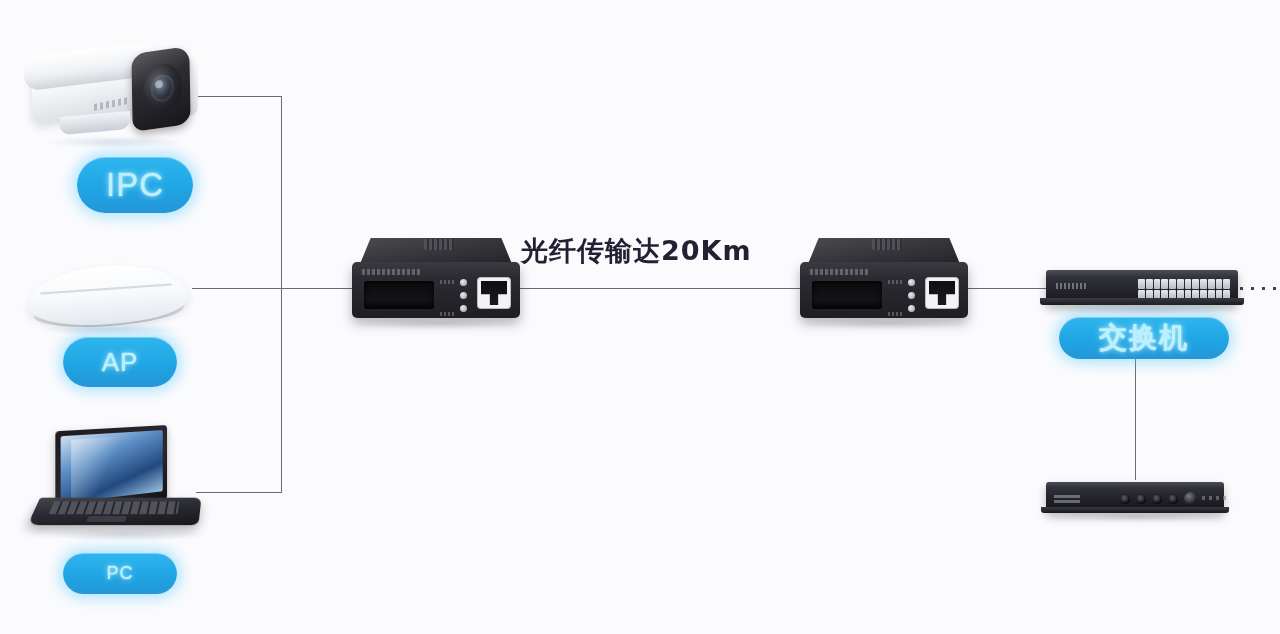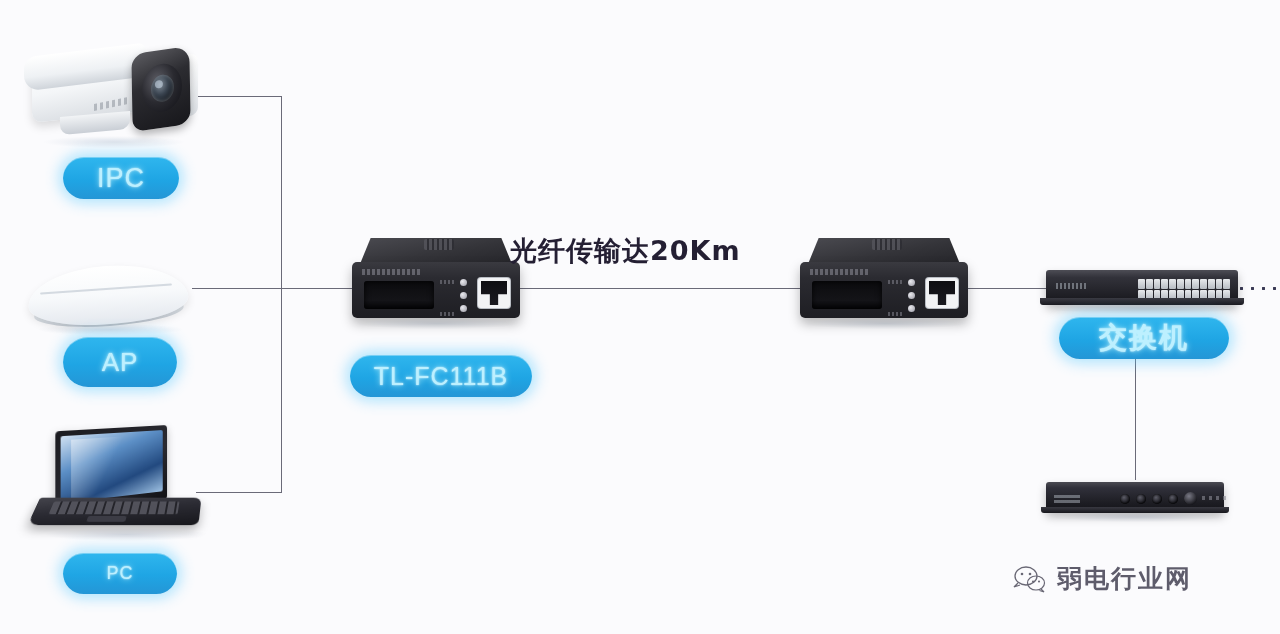--- a/index.html
+++ b/index.html
@@ -402,21 +402,21 @@
     <div class="cam-white-tip"></div>
     <div class="cam-head">
       <div class="cam-bezel">
         <div class="cam-lens">
           <div class="cam-lens-hl"></div>
         </div>
       </div>
     </div>
     <div class="cam-mount"></div>
   </div>
-  <div class="pill" style="left:63px; top:157px; width:116px; height:42px; font-size:27px;">IPC</div>
+  <div class="pill" style="left:77px; top:157px; width:116px; height:56px; font-size:33px;">IPC</div>
 
   <div class="device" style="left:28px; top:258px; width:170px; height:80px;">
     <div class="ap-shadow"></div>
     <div class="ap-base"></div>
     <div class="ap-top"></div>
     <div class="ap-seam"></div>
   </div>
   <div class="pill" style="left:63px; top:337px; width:114px; height:50px; font-size:26px;">AP</div>
 
   <div class="device" style="left:32px; top:428px; width:190px; height:118px;">
@@ -446,23 +446,22 @@
         <div class="mc-led" style="left:20px; top:0;"></div>
         <div class="mc-led" style="left:20px; top:13px;"></div>
         <div class="mc-led" style="left:20px; top:26px;"></div>
         <div class="mc-ledlbl" style="left:0; top:33px;"></div>
       </div>
       <div class="mc-rj45">
         <div class="jack"></div>
       </div>
     </div>
   </div>
-  <div class="pill" style="left:350px; top:355px; width:182px; height:42px; font-size:25px;">TL-FC111B</div>
-
-  <div class="fiber-caption" style="left:510px; top:233px;">光纤传输达20Km</div>
+
+  <div class="fiber-caption" style="left:521px; top:233px;">光纤传输达20Km</div>
 
   <div class="device" style="left:800px; top:238px; width:170px; height:92px;">
     <div class="mc-shadow"></div>
     <div class="mc-top">
       <div class="mc-vent"></div>
     </div>
     <div class="mc-front">
       <div class="mc-brand"></div>
       <div class="mc-fiberport"></div>
       <div class="mc-leds">
@@ -528,27 +527,14 @@
       <div class="rt-leds">
         <i></i>
         <i></i>
         <i></i>
         <i></i>
       </div>
       <div class="rt-lip"></div>
     </div>
   </div>
 
-  <div class="watermark" style="left:1012px; top:562px;">
-    <svg width="36" height="30" viewBox="0 0 36 30">
-      <ellipse cx="14" cy="12" rx="11" ry="9" fill="none" stroke="#4a4858" stroke-width="1.3"></ellipse>
-      <path d="M6 19 L2 23 L8 21" fill="none" stroke="#4a4858" stroke-width="1.3"></path>
-      <circle cx="10" cy="10" r="1.3" fill="#4a4858"></circle>
-      <circle cx="18" cy="10" r="1.3" fill="#4a4858"></circle>
-      <ellipse cx="24" cy="19" rx="8.5" ry="7" fill="none" stroke="#4a4858" stroke-width="1.2"></ellipse>
-      <path d="M29 25 L32 28 L27.5 26.5" fill="none" stroke="#4a4858" stroke-width="1.2"></path>
-      <circle cx="21" cy="17.5" r="1.05" fill="#4a4858"></circle>
-      <circle cx="27" cy="17.5" r="1.05" fill="#4a4858"></circle>
-    </svg>
-    <span class="wm-text">弱电行业网</span>
-  </div>
 
 </div>
 
 </body></html>

